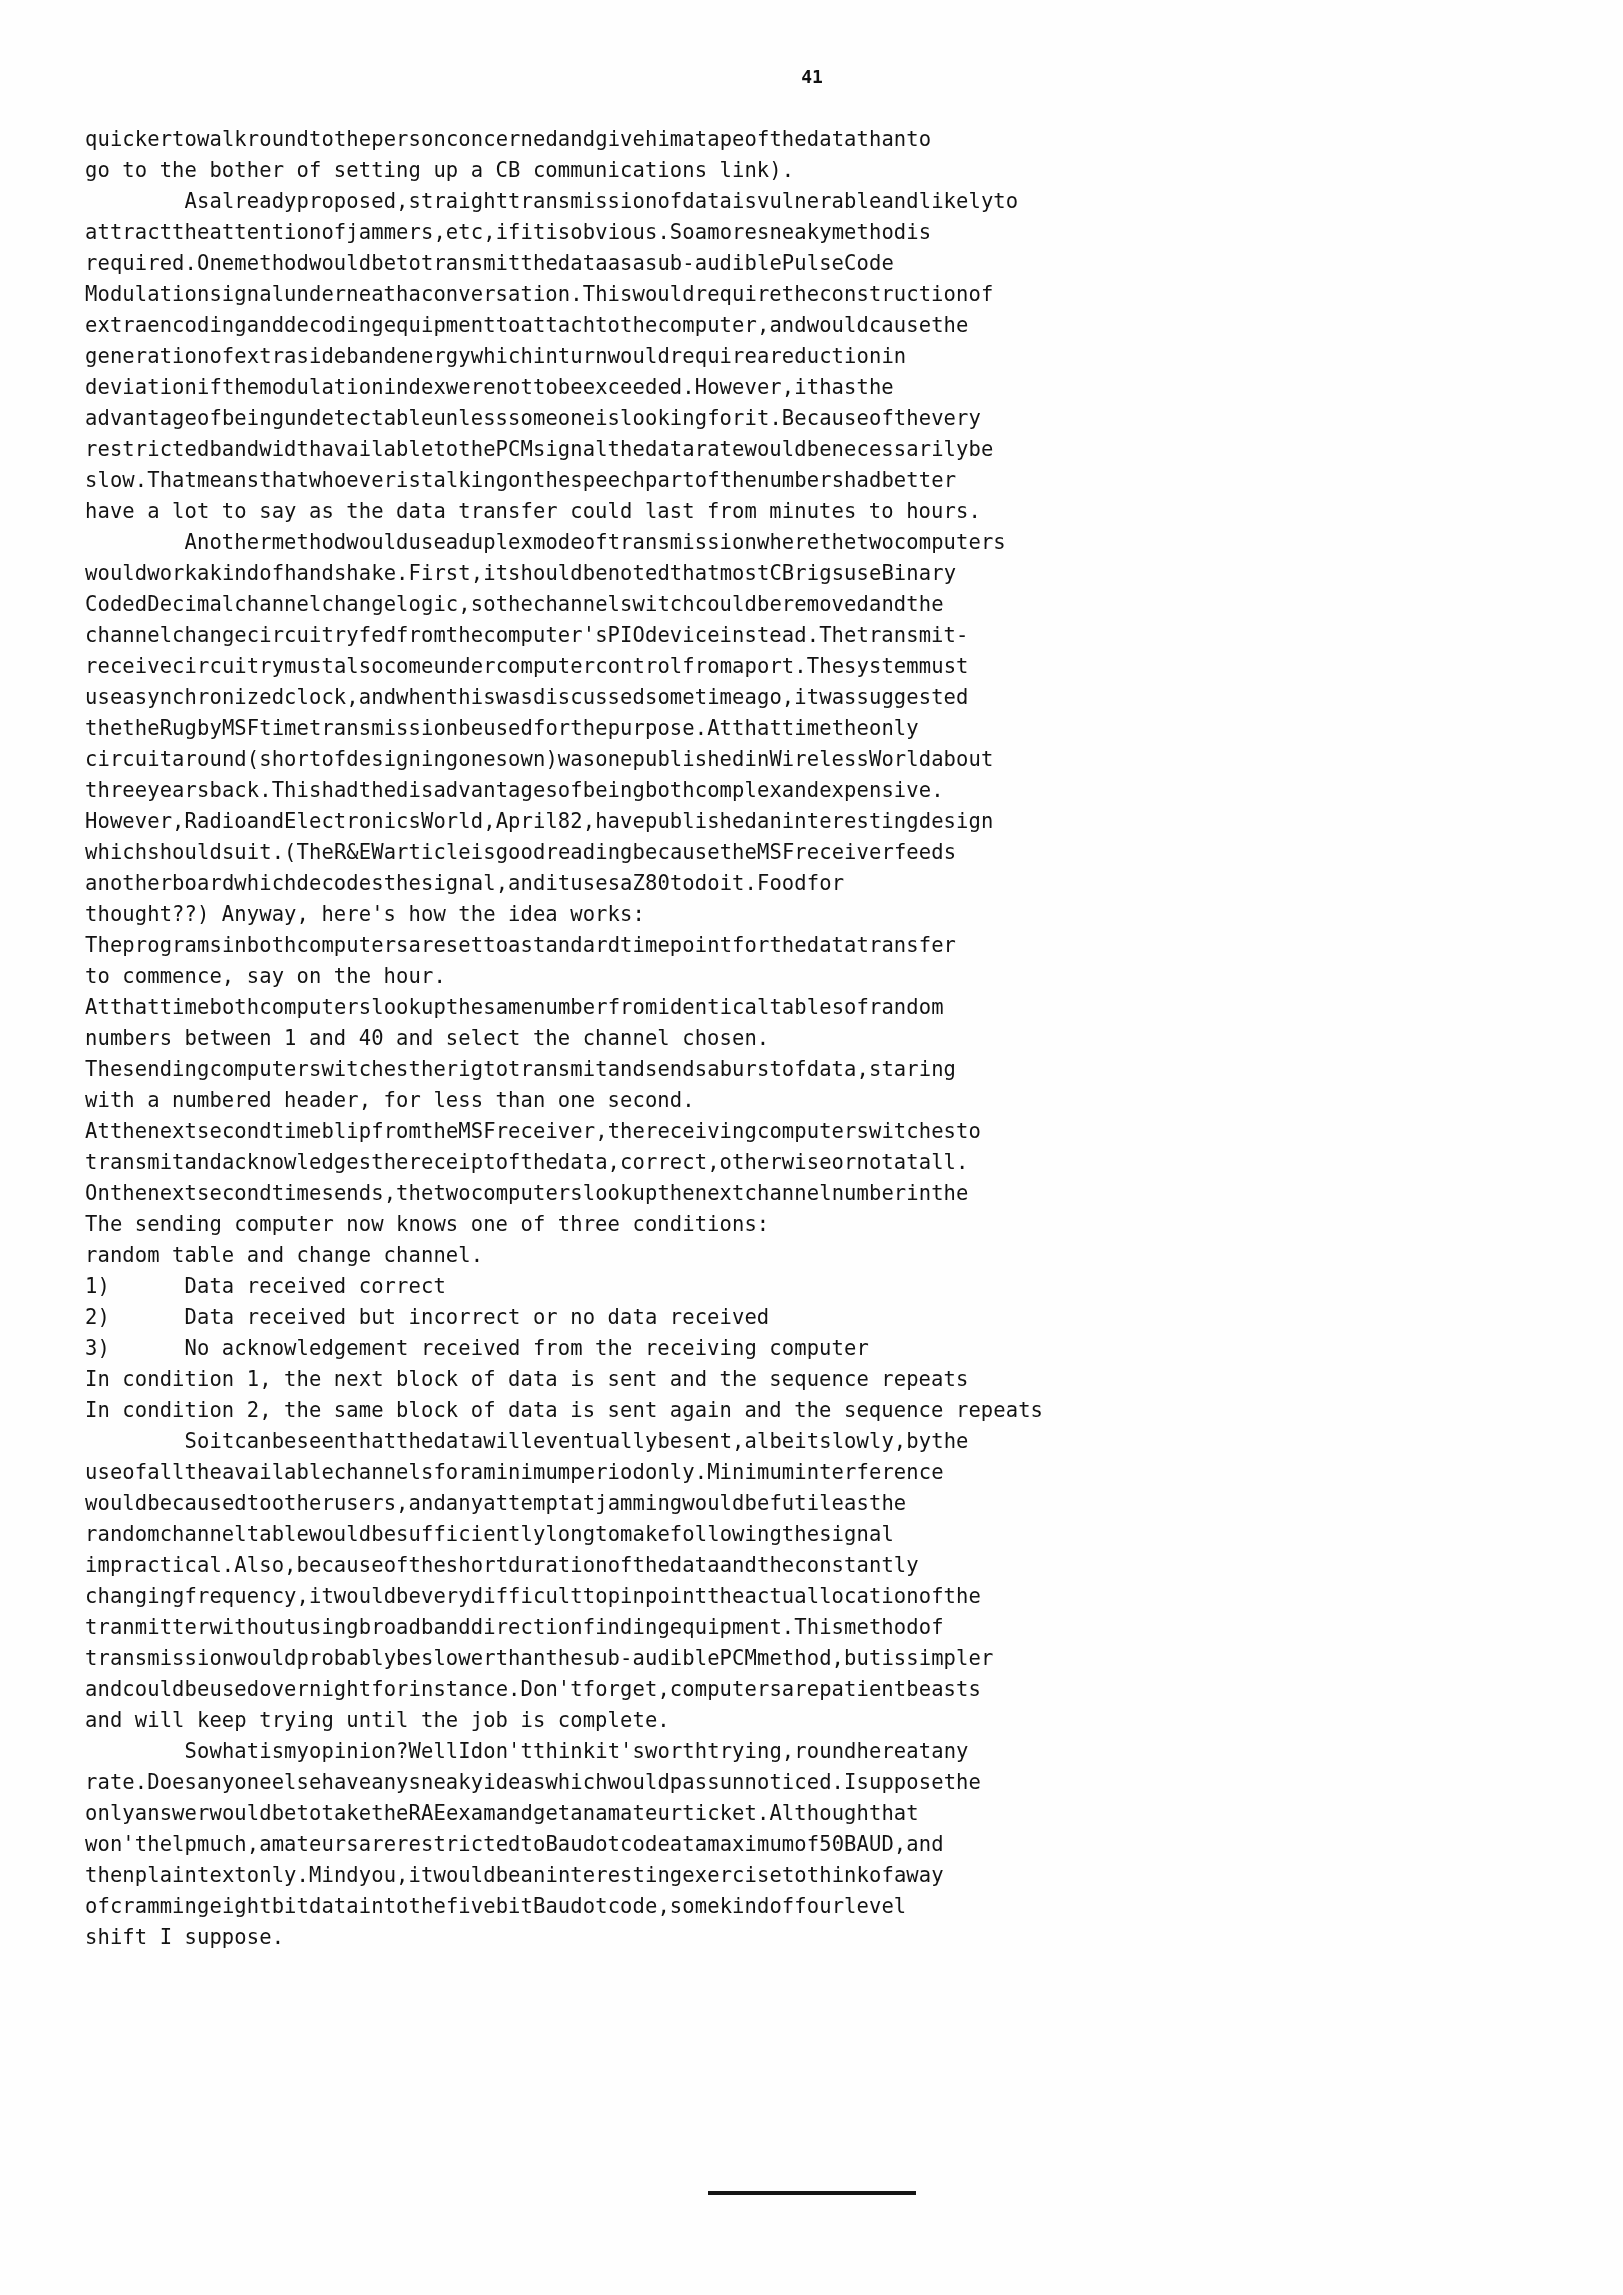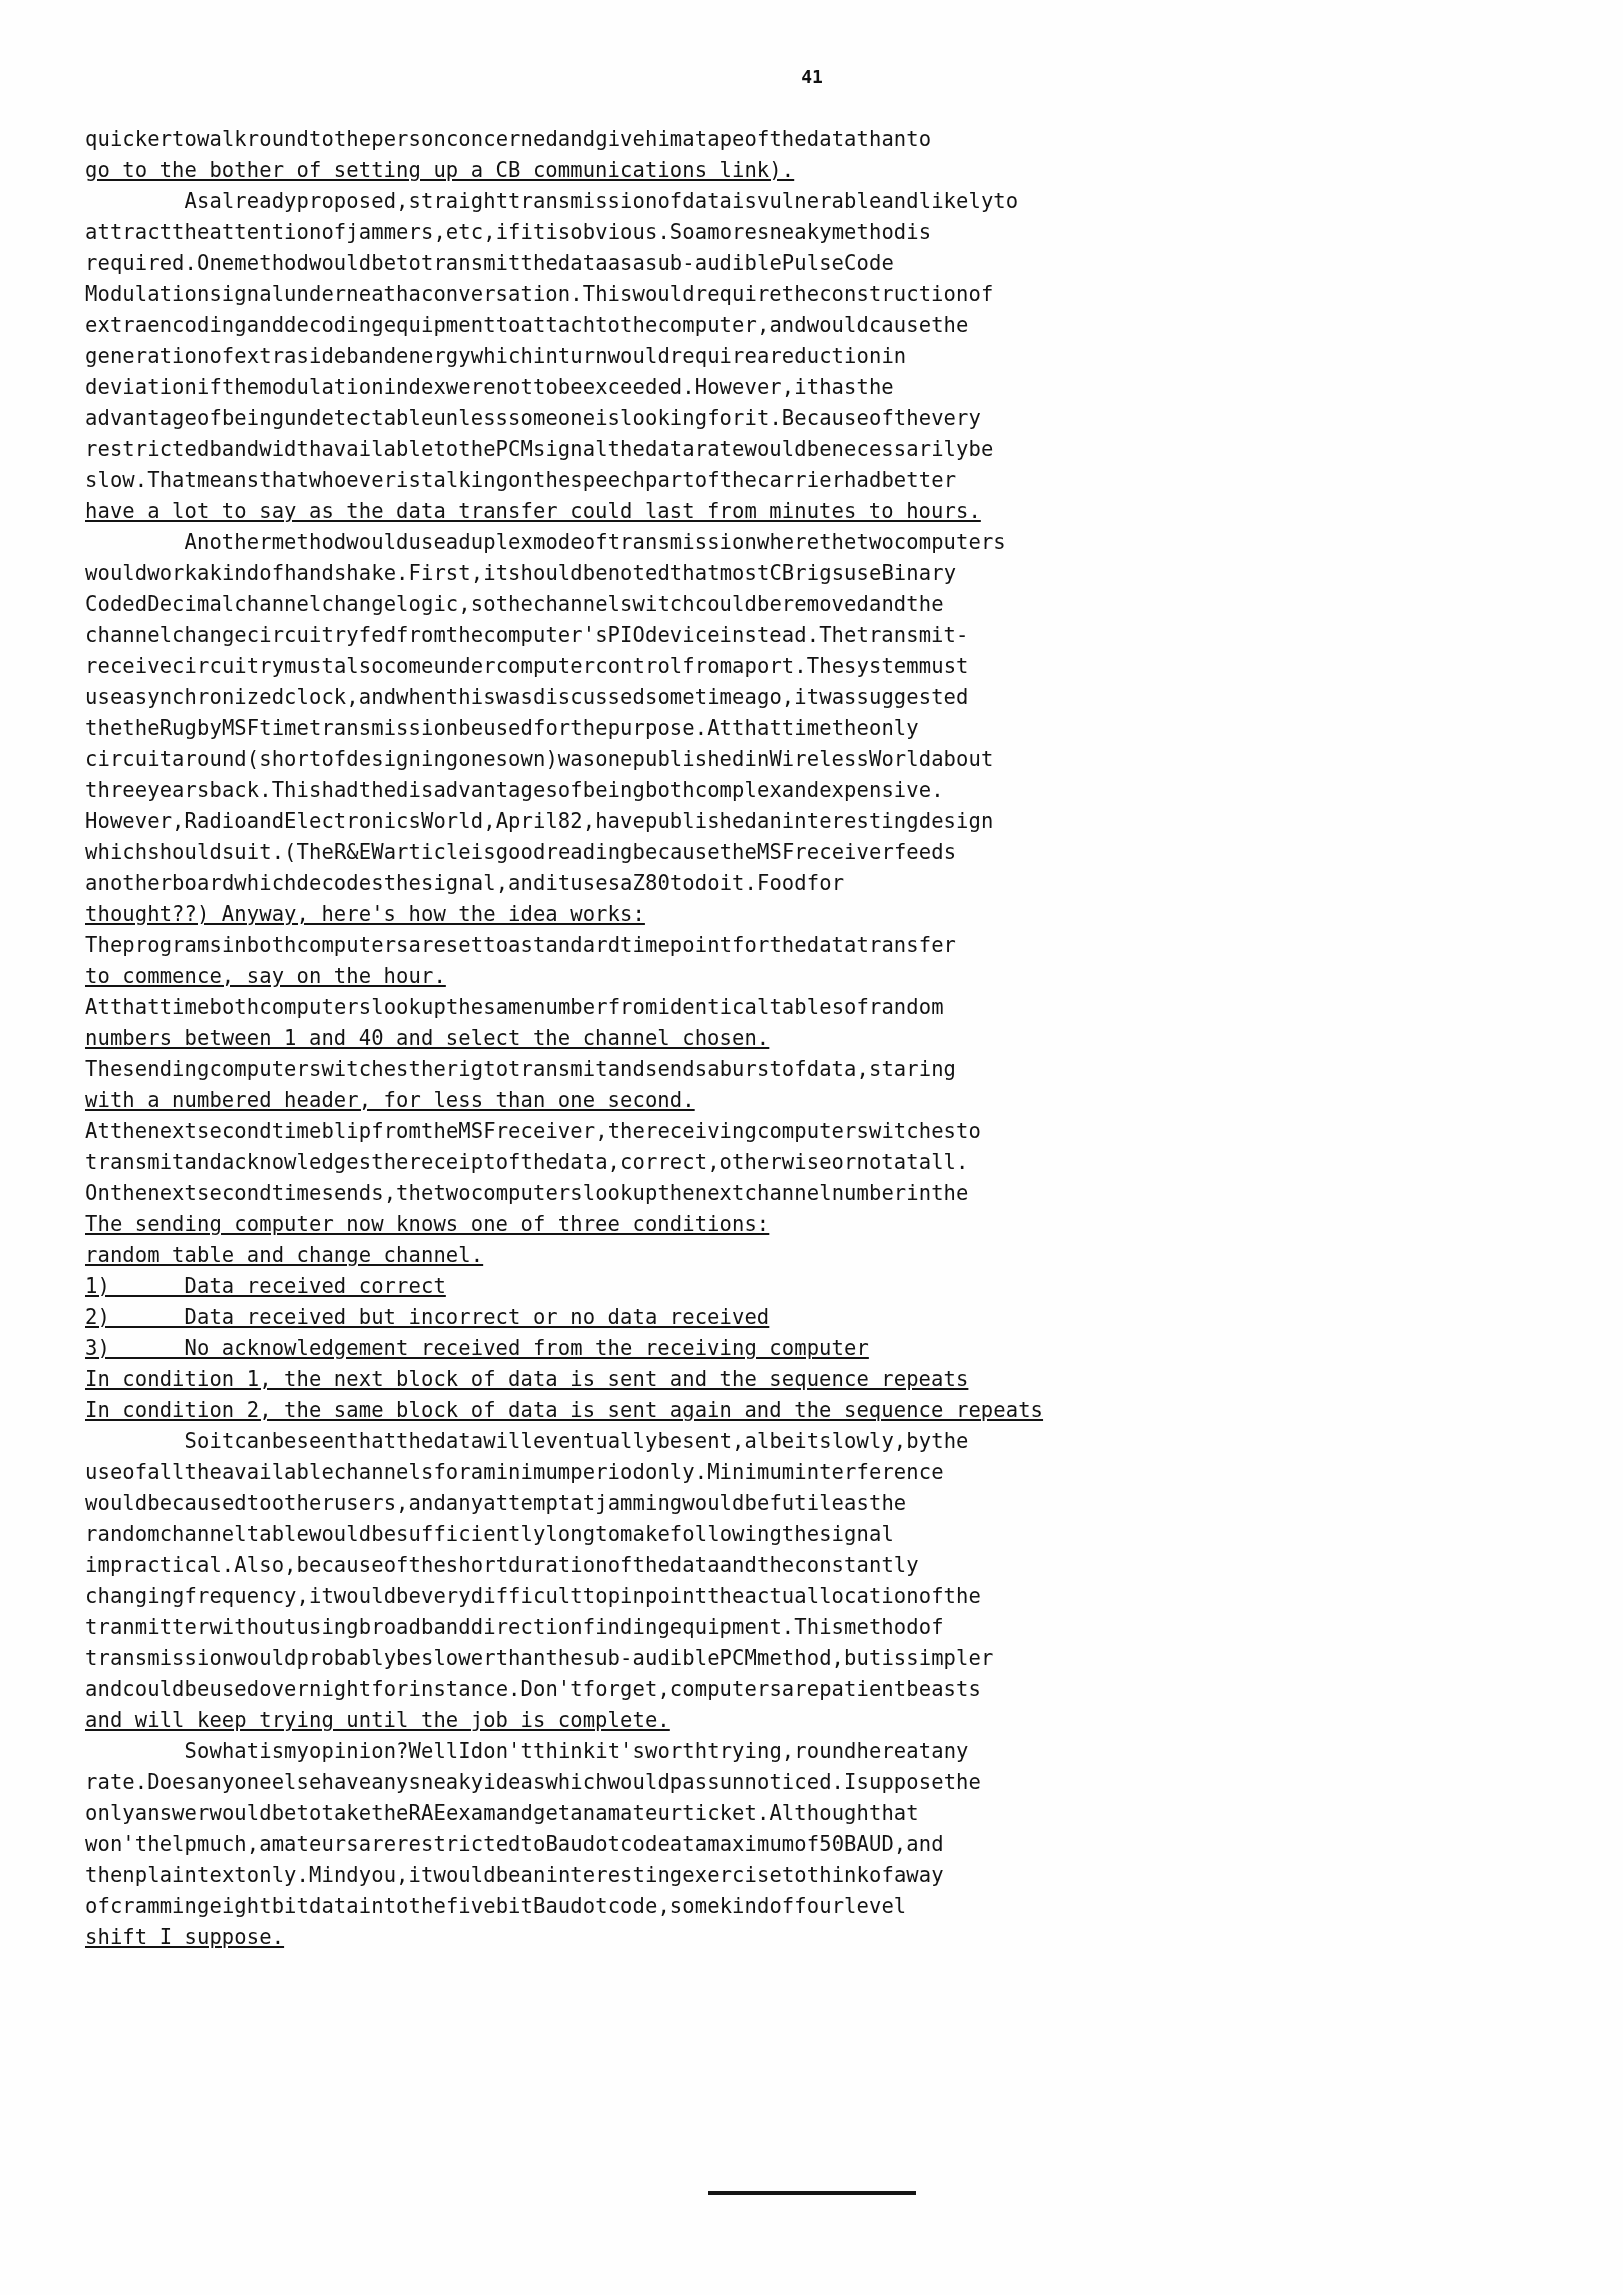--- a/index.html
+++ b/index.html
@@ -40,21 +40,20 @@
     width: 1440px;
   }
   .ln {
     display: block;
     font-size: 20.5px;
     line-height: 31px;
     white-space: pre;
     letter-spacing: 0.1px;
     color: #131313;
     text-rendering: optimizeLegibility;
-    text-decoration: underline;
   }
   
   .j {
     display: flex;
     justify-content: flex-start;
     font-size: 20.5px;
     line-height: 31px;
     letter-spacing: 0.1px;
     color: #131313;
     white-space: pre;
@@ -81,21 +80,21 @@
       <div class="ln">go to the bother of setting up a CB communications link).</div>
       <div class="j"><span>        </span><span>As</span><span>already</span><span>proposed,</span><span>straight</span><span>transmission</span><span>of</span><span>data</span><span>is</span><span>vulnerable</span><span>and</span><span>likely</span><span>to</span></div>
       <div class="j"><span>attract</span><span>the</span><span>attention</span><span>of</span><span>jammers,</span><span>etc,</span><span>if</span><span>it</span><span>is</span><span>obvious.</span><span>So</span><span>a</span><span>more</span><span>sneaky</span><span>method</span><span>is</span></div>
       <div class="j"><span>required.</span><span>One</span><span>method</span><span>would</span><span>be</span><span>to</span><span>transmit</span><span>the</span><span>data</span><span>as</span><span>a</span><span>sub-audible</span><span>Pulse</span><span>Code</span></div>
       <div class="j"><span>Modulation</span><span>signal</span><span>underneath</span><span>a</span><span>conversation.</span><span>This</span><span>would</span><span>require</span><span>the</span><span>construction</span><span>of</span></div>
       <div class="j"><span>extra</span><span>encoding</span><span>and</span><span>decoding</span><span>equipment</span><span>to</span><span>attach</span><span>to</span><span>the</span><span>computer,</span><span>and</span><span>would</span><span>cause</span><span>the</span></div>
       <div class="j"><span>generation</span><span>of</span><span>extra</span><span>sideband</span><span>energy</span><span>which</span><span>in</span><span>turn</span><span>would</span><span>require</span><span>a</span><span>reduction</span><span>in</span></div>
       <div class="j"><span>deviation</span><span>if</span><span>the</span><span>modulation</span><span>index</span><span>were</span><span>not</span><span>to</span><span>be</span><span>exceeded.</span><span>However,</span><span>it</span><span>has</span><span>the</span></div>
       <div class="j"><span>advantage</span><span>of</span><span>being</span><span>undetectable</span><span>unless</span><span>someone</span><span>is</span><span>looking</span><span>for</span><span>it.</span><span>Because</span><span>of</span><span>the</span><span>very</span></div>
       <div class="j"><span>restricted</span><span>bandwidth</span><span>available</span><span>to</span><span>the</span><span>PCM</span><span>signal</span><span>the</span><span>data</span><span>rate</span><span>would</span><span>be</span><span>necessarily</span><span>be</span></div>
-      <div class="j"><span>slow.</span><span>That</span><span>means</span><span>that</span><span>who</span><span>ever</span><span>is</span><span>talking</span><span>on</span><span>the</span><span>speech</span><span>part</span><span>of</span><span>the</span><span>carrier</span><span>had</span><span>better</span></div>
+      <div class="j"><span>slow.</span><span>That</span><span>means</span><span>that</span><span>who</span><span>ever</span><span>is</span><span>talking</span><span>on</span><span>the</span><span>speech</span><span>part</span><span>of</span><span>the</span><span>numbers</span><span>had</span><span>better</span></div>
       <div class="ln">have a lot to say as the data transfer could last from minutes to hours.</div>
       <div class="j"><span>        </span><span>Another</span><span>method</span><span>would</span><span>use</span><span>a</span><span>duplex</span><span>mode</span><span>of</span><span>transmission</span><span>where</span><span>the</span><span>two</span><span>computers</span></div>
       <div class="j"><span>would</span><span>work</span><span>a</span><span>kind</span><span>of</span><span>handshake.</span><span>First,</span><span>it</span><span>should</span><span>be</span><span>noted</span><span>that</span><span>most</span><span>CB</span><span>rigs</span><span>use</span><span>Binary</span></div>
       <div class="j"><span>Coded</span><span>Decimal</span><span>channel</span><span>change</span><span>logic,</span><span>so</span><span>the</span><span>channel</span><span>switch</span><span>could</span><span>be</span><span>removed</span><span>and</span><span>the</span></div>
       <div class="j"><span>channel</span><span>change</span><span>circuitry</span><span>fed</span><span>from</span><span>the</span><span>computer's</span><span>PIO</span><span>device</span><span>instead.</span><span>The</span><span>transmit</span><span>-</span></div>
       <div class="j"><span>receive</span><span>circuitry</span><span>must</span><span>also</span><span>come</span><span>under</span><span>computer</span><span>control</span><span>from</span><span>a</span><span>port.</span><span>The</span><span>system</span><span>must</span></div>
       <div class="j"><span>use</span><span>a</span><span>synchronized</span><span>clock,</span><span>and</span><span>when</span><span>this</span><span>was</span><span>discussed</span><span>some</span><span>time</span><span>ago,</span><span>it</span><span>was</span><span>suggested</span></div>
       <div class="j"><span>the</span><span>the</span><span>Rugby</span><span>MSF</span><span>time</span><span>transmission</span><span>be</span><span>used</span><span>for</span><span>the</span><span>purpose.</span><span>At</span><span>that</span><span>time</span><span>the</span><span>only</span></div>
       <div class="j"><span>circuit</span><span>around</span><span>(short</span><span>of</span><span>designing</span><span>ones</span><span>own)</span><span>was</span><span>one</span><span>published</span><span>in</span><span>Wireless</span><span>World</span><span>about</span></div>
       <div class="j"><span>three</span><span>years</span><span>back.</span><span>This</span><span>had</span><span>the</span><span>disadvantages</span><span>of</span><span>being</span><span>both</span><span>complex</span><span>and</span><span>expensive.</span></div>

